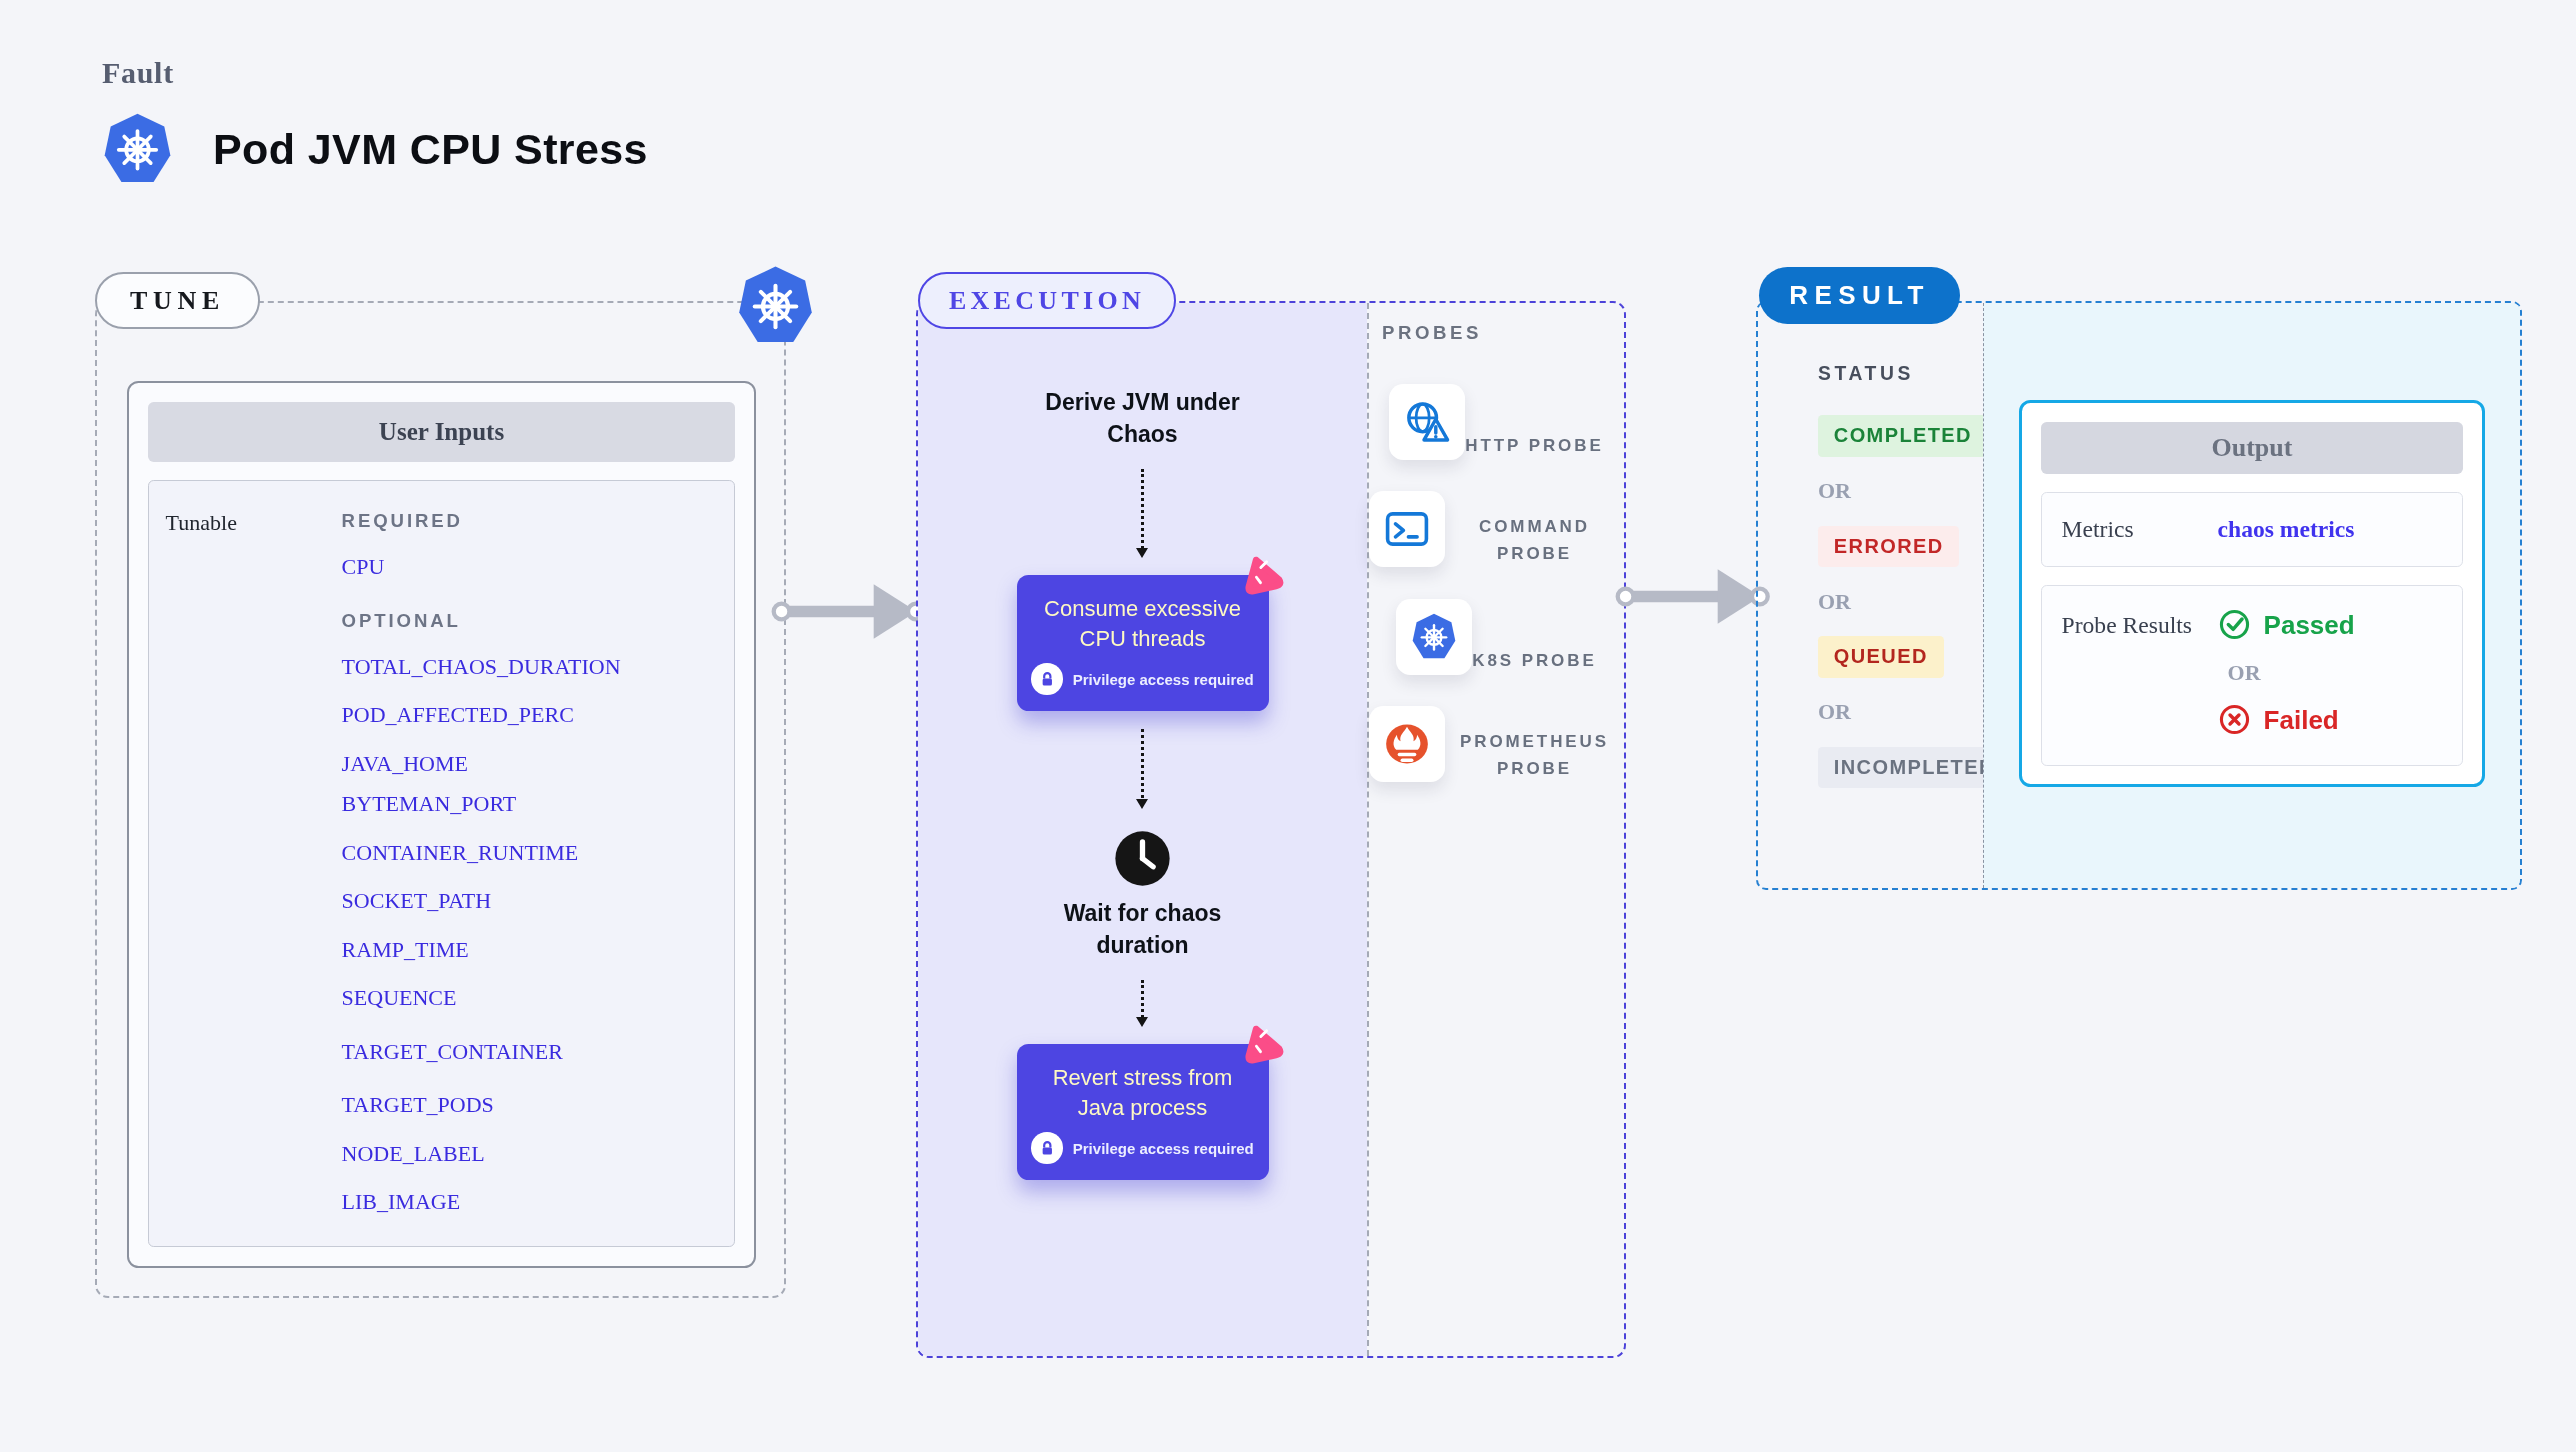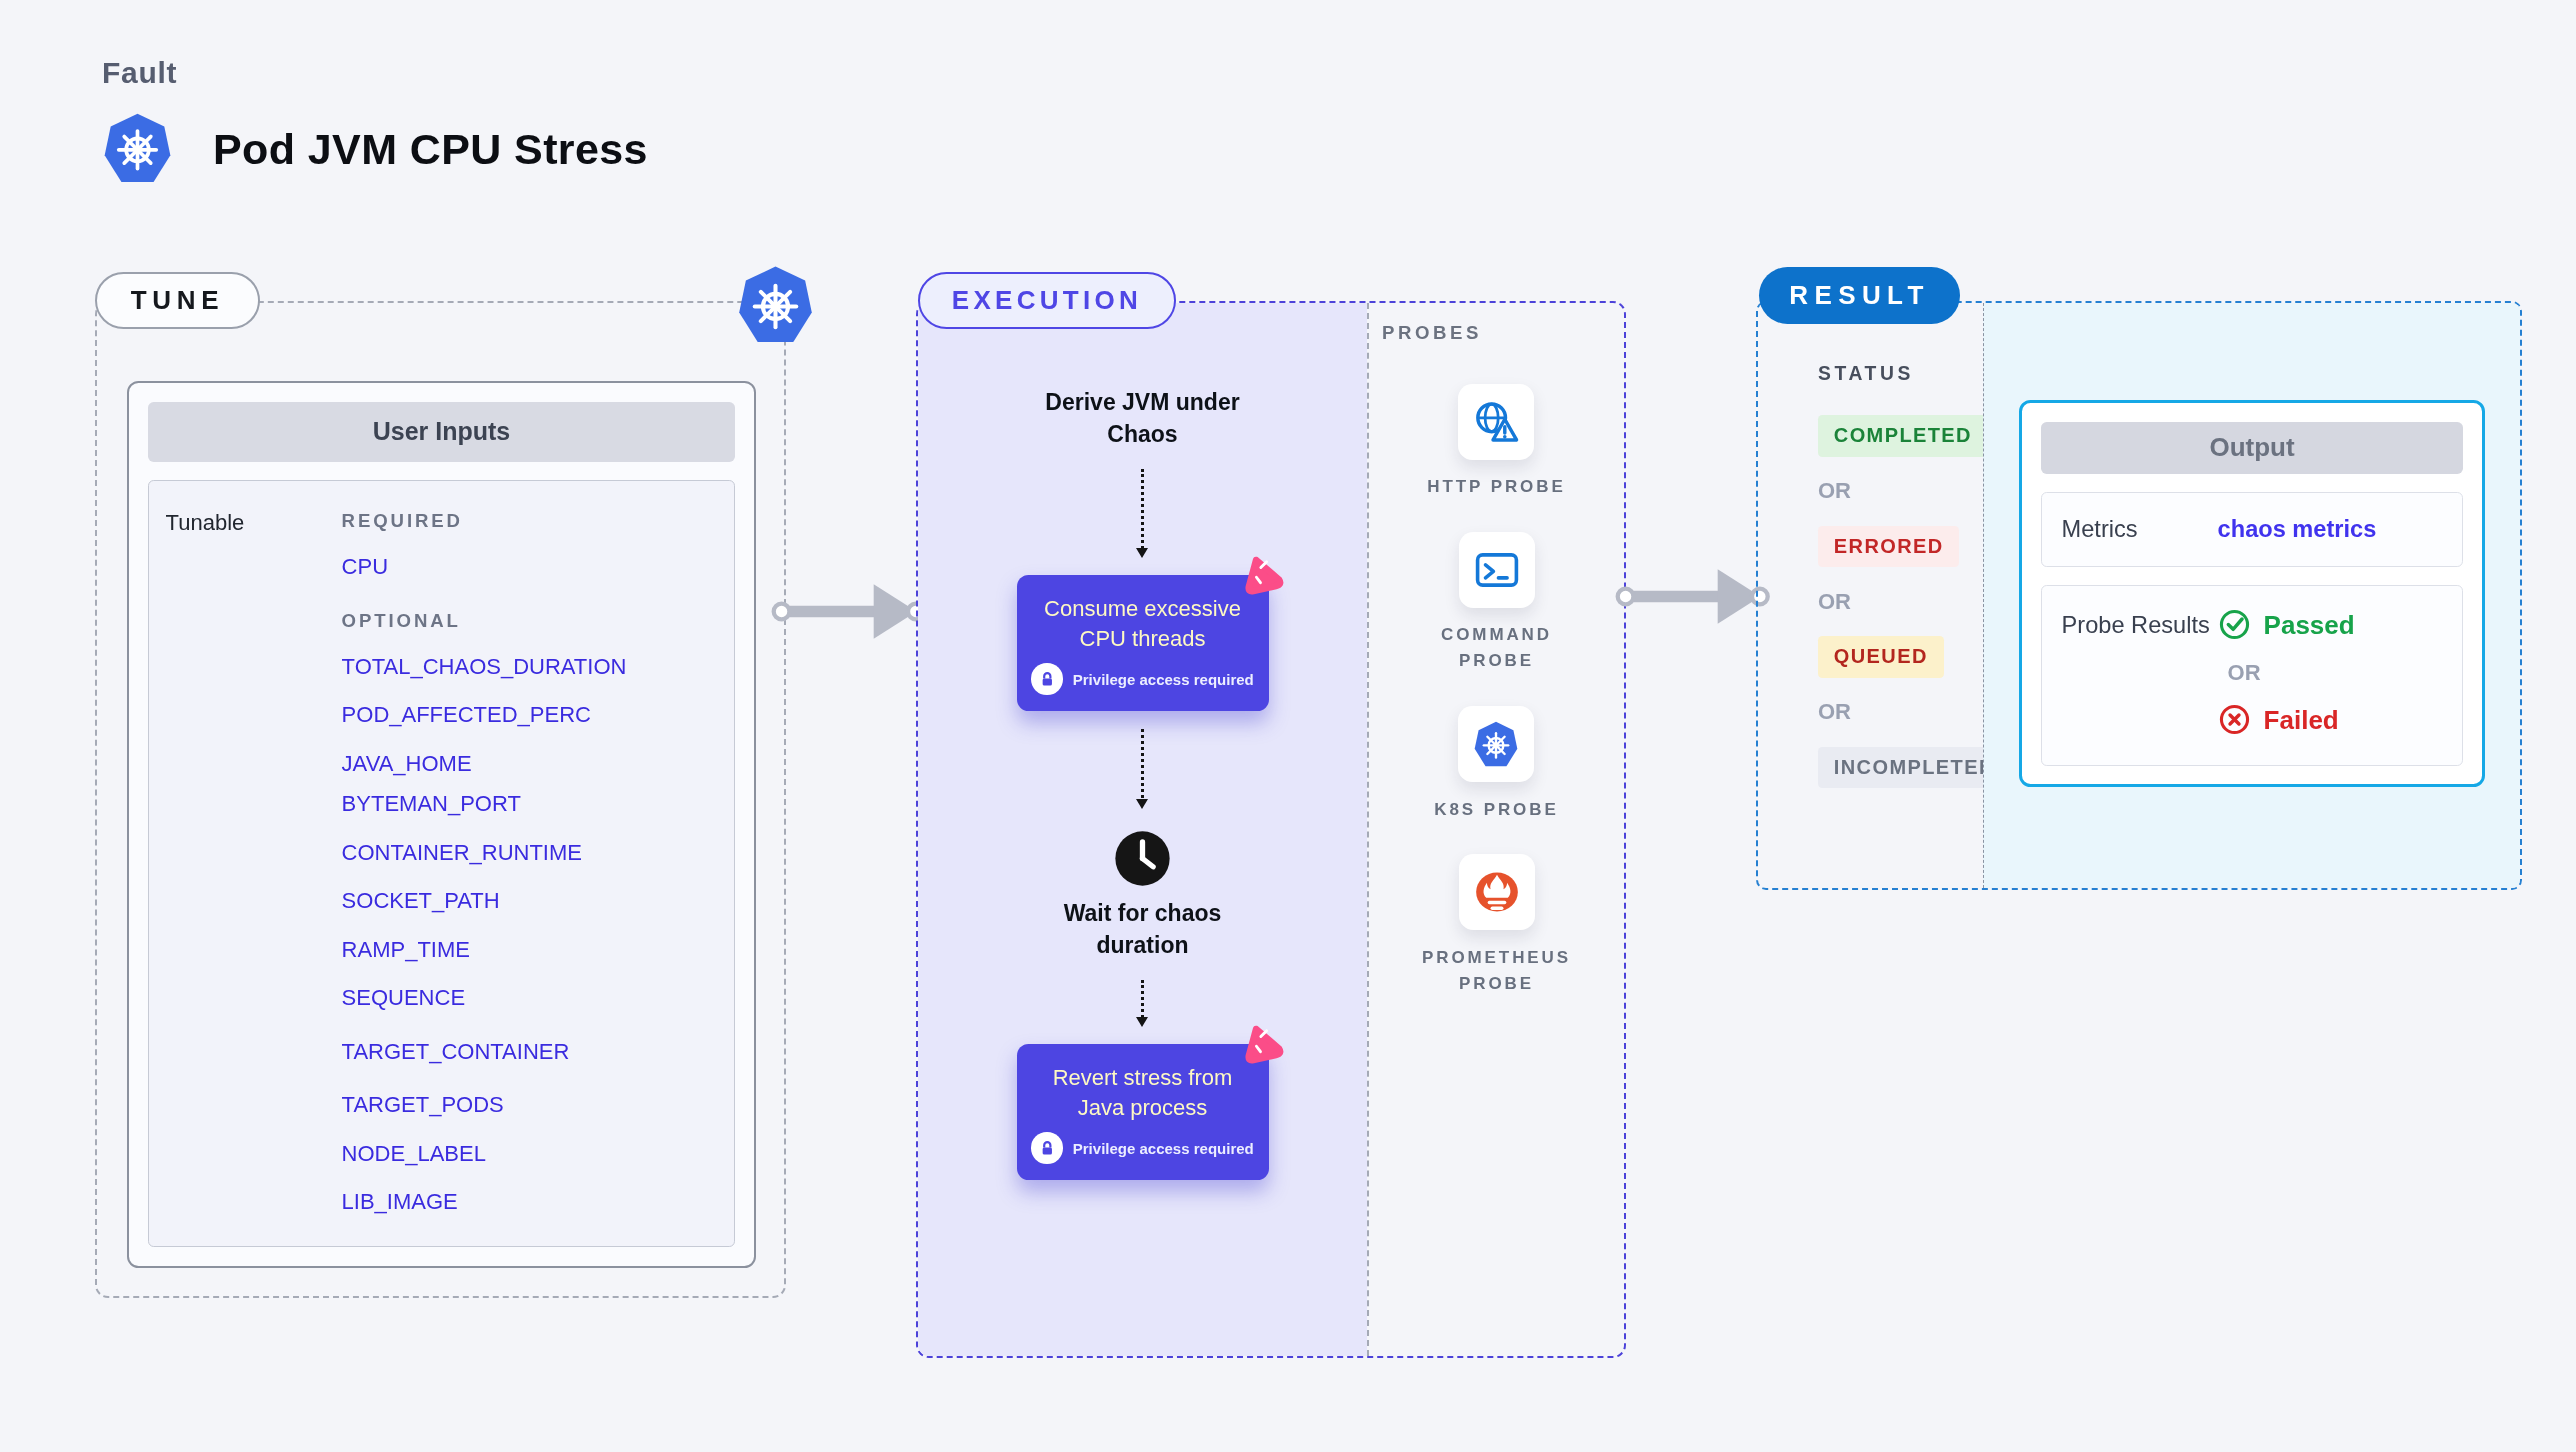--- a/index.html
+++ b/index.html
@@ -1,20 +1,20 @@
 <!DOCTYPE html>
 <html style="font-size:11.5px"><head>
 <meta charset="utf-8">
 <style>
   html,body{margin:0;padding:0;}
   body{
     width:2576px;height:1452px;background:#f4f5f9;position:relative;overflow:hidden;
     font-family:"Liberation Sans","DejaVu Sans",sans-serif;
   }
-  .mono{font-family:Liberation Sans, sans-serif;}
+  .mono{font-family:Liberation Serif, serif;}
   #canvas{position:absolute;inset:0;}
 
   
   .kicker{position:absolute;left:102px;top:56px;font-size:30px;font-weight:600;color:#565d70;letter-spacing:0.7px;}
   .title-row{position:absolute;left:104px;top:109px;display:flex;align-items:center;gap:26px;}
   .title-row h1{margin:16px;font-size:43px;font-weight:800;color:#0c0e13;letter-spacing:0.4px;}
 
   
   .pill{position:absolute;height:57px;border-radius:31.5px;display:flex;align-items:center;justify-content:center;box-sizing:border-box;}
   .pill-tune{left:95px;top:272px;width:165px;background:#fbfcfe;border:2.9px solid #9aa0ac;
@@ -58,21 +58,21 @@
   .lock-circle{width:31.5px;height:31.5px;border-radius:50%;background:#ffffff;display:flex;align-items:center;justify-content:center;}
   .action-note span{color:#eceeff;font-size:15px;font-weight:600;}
   .chaos-badge{position:absolute;top:-23px;right:-15.8px;}
   .clock-wrap{margin:2.9px 0 7.2px;}
   .wait-text{width:193px;}
 
   .probes-col{flex:1;border-left:2.1px dashed #a5aab6;padding-top:18.6px;box-sizing:border-box;
     display:flex;flex-direction:column;align-items:center;}
   .probes-title{align-self:flex-start;margin-left:13px;font-size:18.6px;font-weight:800;color:#6b7280;letter-spacing:3.6px;}
   .probe-list{margin-top:40px;display:flex;flex-direction:column;align-items:center;}
-  .probe-item{display:flex;flex-direction:column;align-items:center;margin-bottom:31.5px;}
+  .probe-item{display:flex;flex-direction:row;align-items:flex-end;margin-bottom:31.5px;}
   .probe-card{width:76px;height:76px;background:#ffffff;border-radius:14.3px;box-shadow:0 7.2px 15.8px rgba(25,30,60,0.10);
     display:flex;align-items:center;justify-content:center;}
   .probe-label{margin-top:14.3px;font-size:17px;font-weight:700;color:#68707f;letter-spacing:2.9px;text-align:center;line-height:1.55;max-width:179px;}
 
   
   .result-box{position:absolute;left:1756px;top:301px;width:766px;height:589px;box-sizing:border-box;
     border:2.9px dashed #2580d2;border-radius:10px;overflow:hidden;display:flex;}
   .status-col{width:225px;padding:60px 0 0 60px;box-sizing:border-box;}
   .status-title{font-size:19.3px;font-weight:800;color:#474e5d;letter-spacing:3.6px;margin-bottom:30px;}
   .badge{display:inline-block;font-size:20px;font-weight:800;letter-spacing:1.4px;padding:9.3px 15.8px;border-radius:4.3px;}

